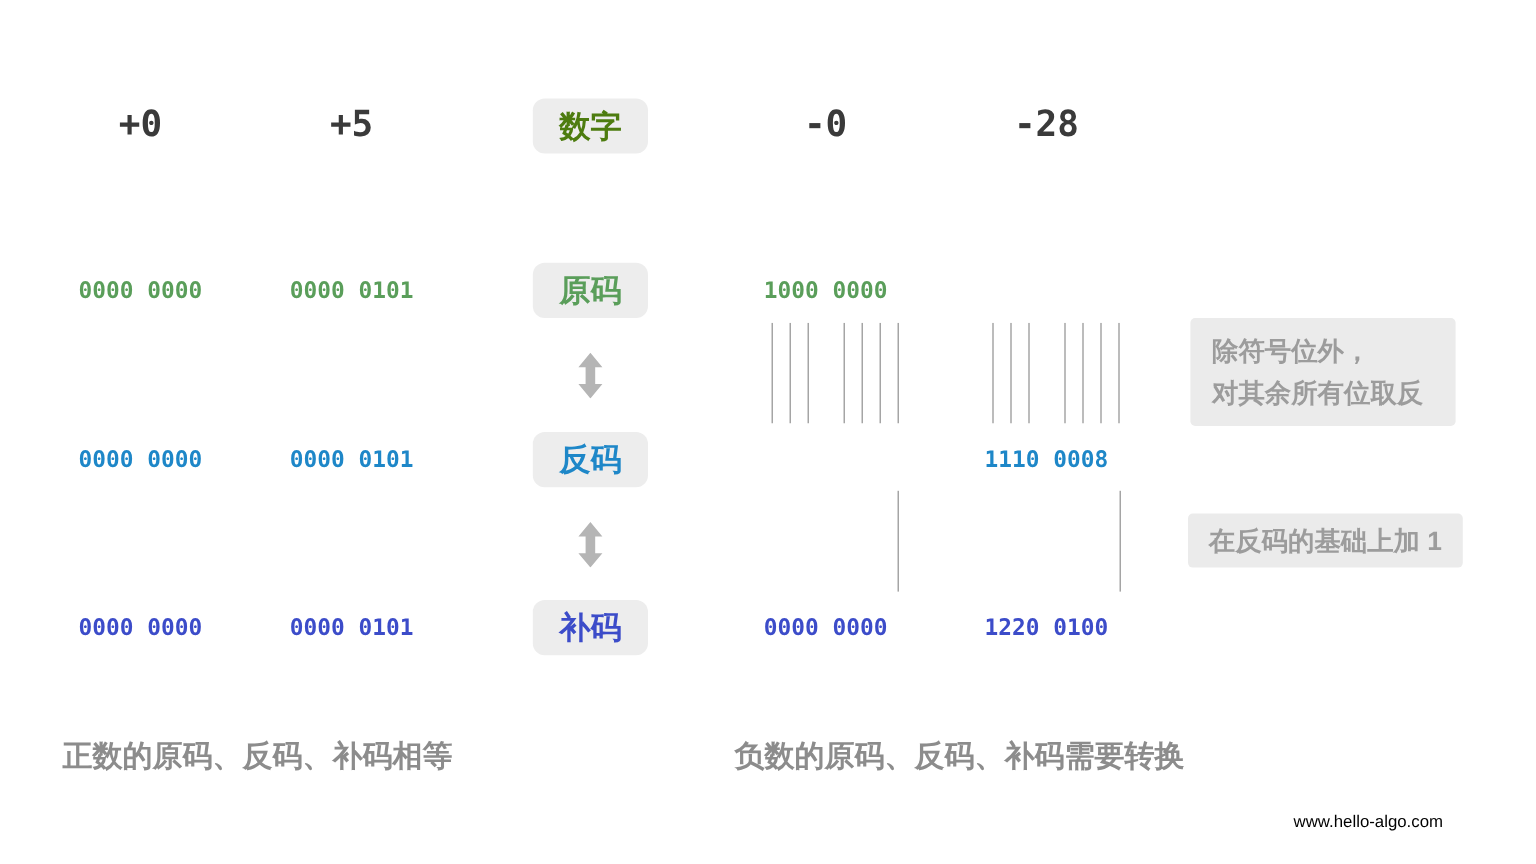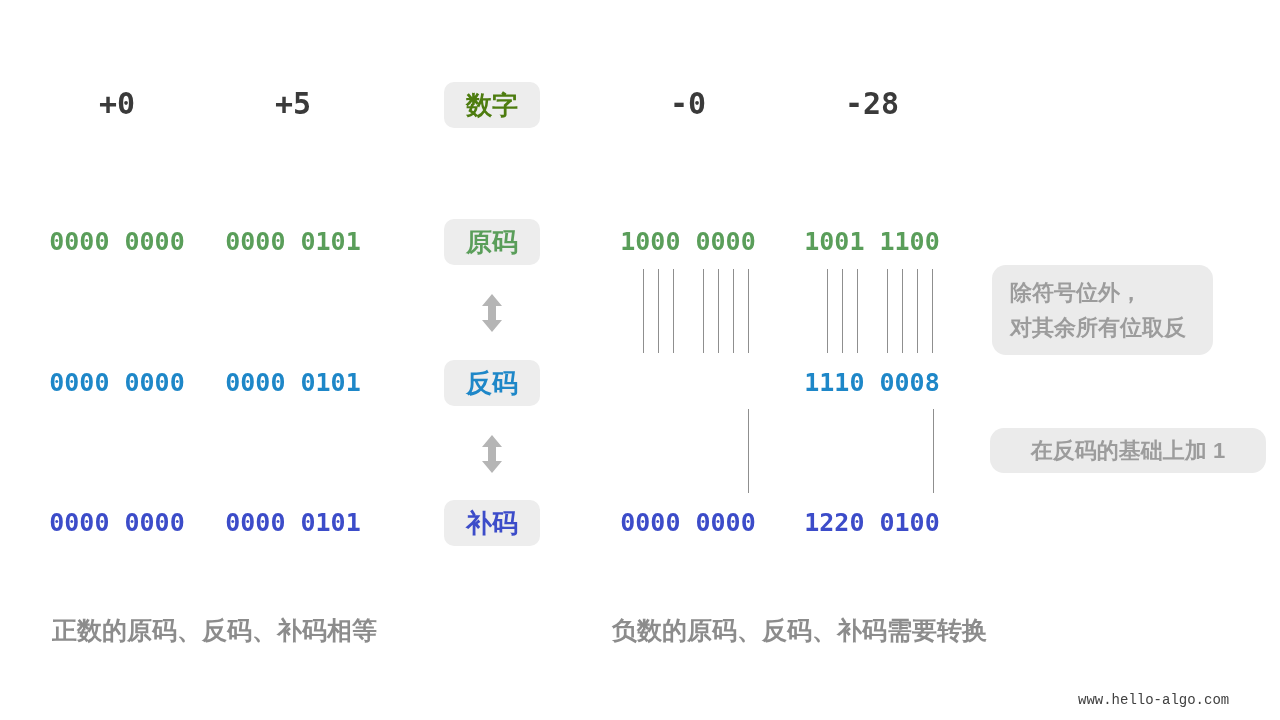--- a/index.html
+++ b/index.html
@@ -26,21 +26,21 @@
   .top-num {
     top: 87px;
     height: 34px;
     line-height: 34px;
     font-size: 30px;
     color: #3A3A3A;
   }
   .bin {
     height: 32px;
     line-height: 32px;
-    font-size: 25px;
+    font-size: 19px;
   }
   .row-ym  { top: 226px; }
   .row-fm  { top: 367px; }
   .row-bm  { top: 507px; }
   .green  { color: #5A9E5A; }
   .blue   { color: #1E87C8; }
   .indigo { color: #3C4CC9; }
   .dark   { color: #4d7c0f; }
   .tag-box {
     position: absolute;
@@ -80,21 +80,21 @@
     top: 409px;
     width: 1px;
     height: 84px;
     background: #8F8F8F;
   }
   .single-a { left: 748px; }
   .single-b { left: 933px; }
   .note {
     position: absolute;
     background: #EBEBEB;
-    border-radius: 14px;
+    border-radius: 4px;
     color: #9C9C9C;
     font-weight: bold;
     font-size: 22px;
     font-family: "Liberation Sans", sans-serif;
     white-space: nowrap;
   }
   .note-invert {
     left: 992px;
     top: 265px;
     width: 221px;
@@ -103,21 +103,21 @@
     line-height: 35px;
     display: flex;
     flex-direction: column;
     justify-content: center;
     padding-left: 18px;
     box-sizing: border-box;
   }
   .note-addone {
     left: 990px;
     top: 428px;
-    width: 276px;
+    width: 229px;
     height: 45px;
     line-height: 45px;
     text-align: center;
     box-sizing: border-box;
   }
   .caption {
     position: absolute;
     top: 615px;
     height: 30px;
     line-height: 30px;
@@ -126,43 +126,41 @@
     color: #8C8C8C;
     white-space: nowrap;
     font-family: Liberation Sans, sans-serif;
   }
   .caption-pos { left: 52px; }
   .caption-neg { left: 612px; }
   .watermark {
     position: absolute;
     left: 1078px;
     top: 676px;
-    font-family: Liberation Mono, monospace;
+    font-family: Liberation Sans, sans-serif;
     font-size: 14px;
-    color: #404040;
-    white-space: nowrap;
-    margin-top: 16px;
+    color: #000000;
+    white-space: nowrap;
   }
 </style>
 </head>
 <body>
 
 <div id="canvas">
 
   <div class="cell top-num c1">+0</div>
   <div class="cell top-num c2">+5</div>
   <div class="tag-box tag-shuzi dark">数字</div>
   <div class="cell top-num c3">-0</div>
   <div class="cell top-num c4">-28</div>
 
   <div class="cell bin row-ym green c1">0000 0000</div>
   <div class="cell bin row-ym green c2">0000 0101</div>
   <div class="tag-box tag-ym green">原码</div>
   <div class="cell bin row-ym green c3">1000 0000</div>
-  <div class="cell bin row-ym green c4">1001 1100</div>
 
   <svg class="conn-group conn-a" viewBox="0 0 112 84" xmlns="http://www.w3.org/2000/svg">
     <g stroke="#8F8F8F" stroke-width="1">
       <line x1="3.5" y1="0" x2="3.5" y2="84"></line>
         <line x1="18.5" y1="0" x2="18.5" y2="84"></line>
         <line x1="33.5" y1="0" x2="33.5" y2="84"></line>
       <line x1="63.5" y1="0" x2="63.5" y2="84"></line>
         <line x1="78.5" y1="0" x2="78.5" y2="84"></line>
         <line x1="93.5" y1="0" x2="93.5" y2="84"></line>
         <line x1="108.5" y1="0" x2="108.5" y2="84"></line>

